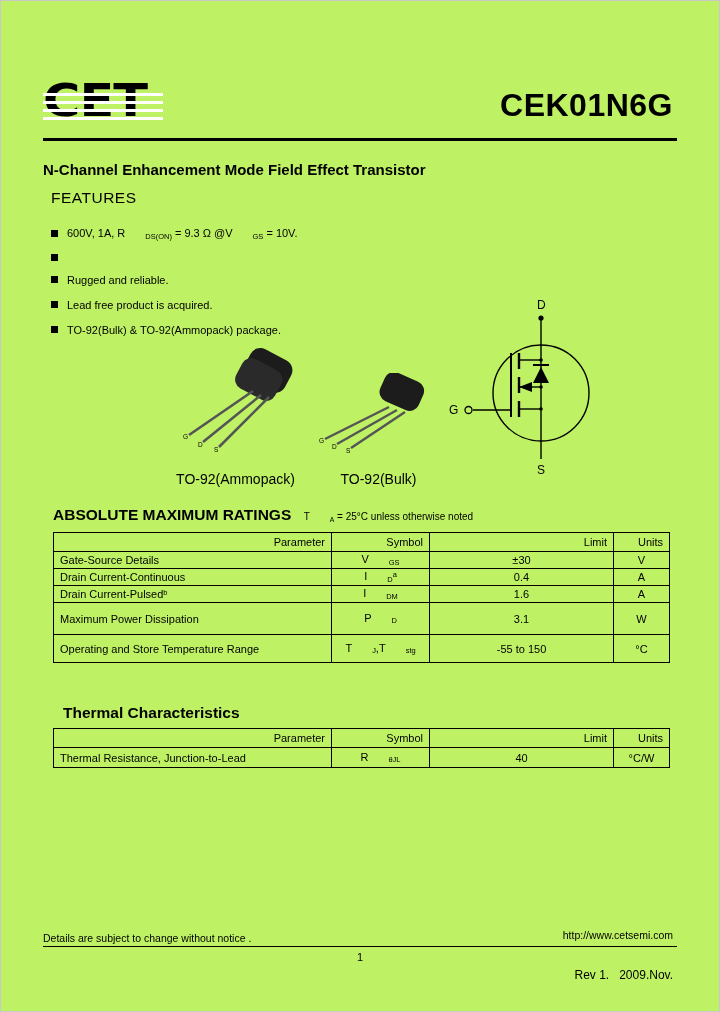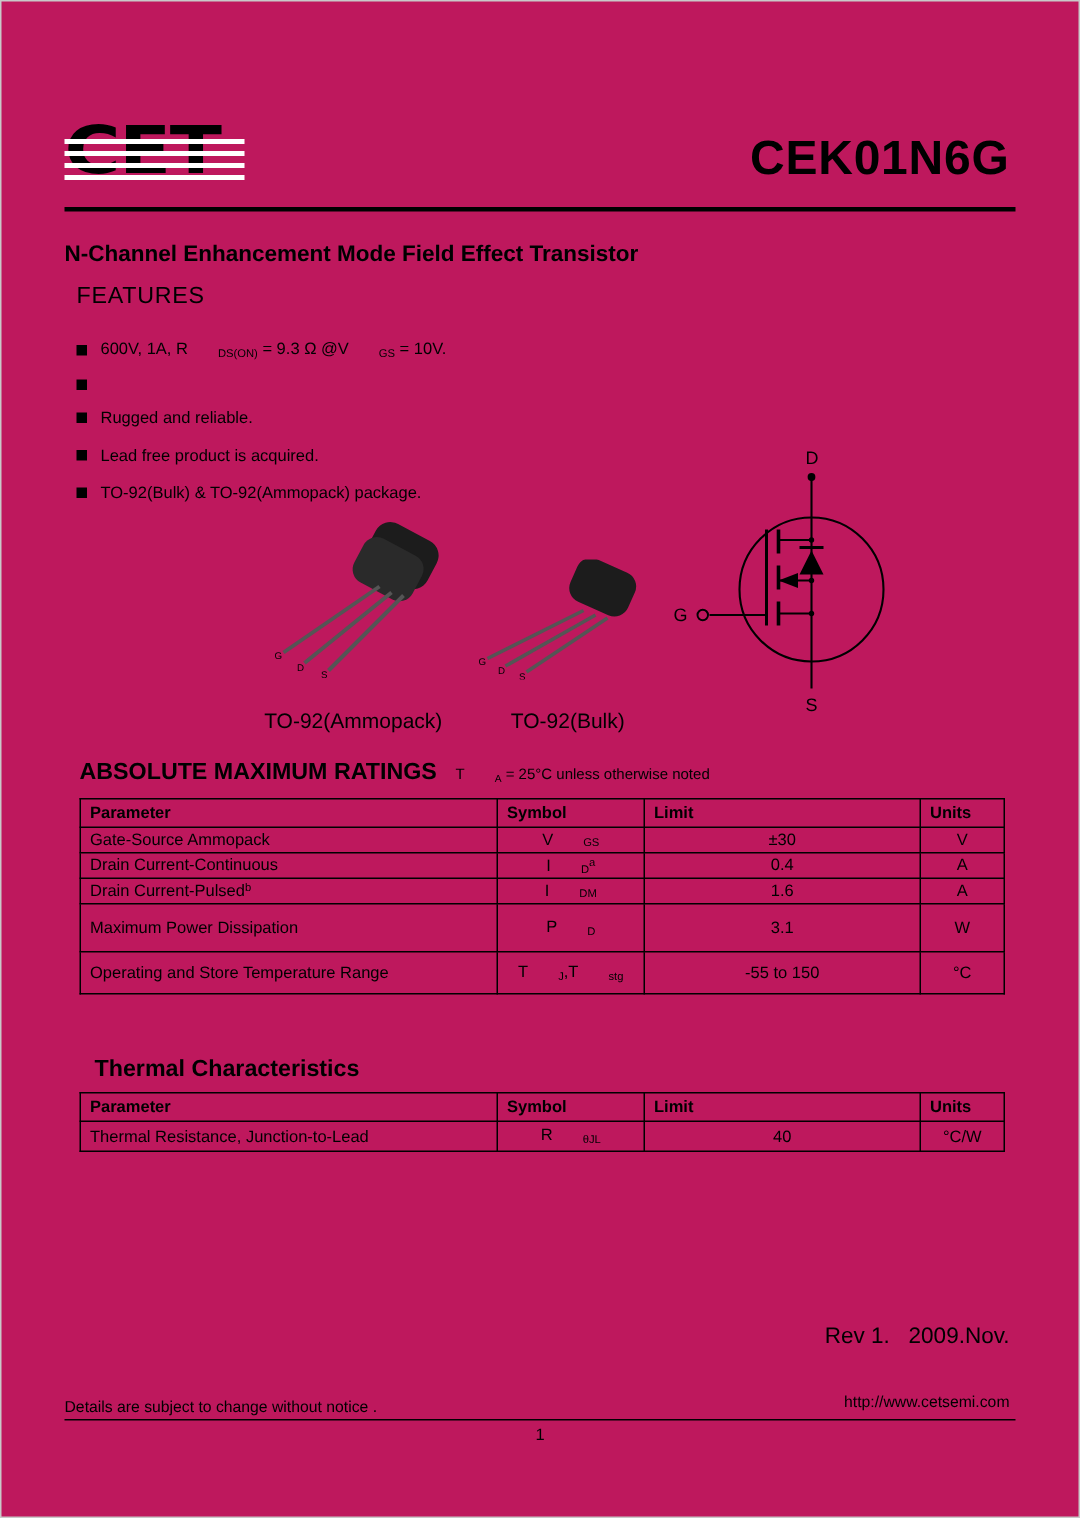--- a/index.html
+++ b/index.html
@@ -1,16 +1,16 @@
 <!DOCTYPE html>
 <html><head>
 <meta charset="utf-8">
 <style>
   html,body{margin:0;padding:0;background:#e9e9e9;}
-  .page{position:relative;width:720px;height:1012px;background:#be185d;margin:0 auto;
+  .page{position:relative;width:720px;height:1012px;background:#bef264;margin:0 auto;
         font-family:"Liberation Sans",sans-serif;color:#000;overflow:hidden;
         border:1px solid #c9c9c9;box-sizing:border-box;}
   sub{font-size:0.68em;vertical-align:-0.25em;padding-left:20px;}
   sup{font-size:0.68em;vertical-align:0.45em;}
 
   
   .logo{position:absolute;left:42px;top:82px;width:126px;height:42px;}
   .logo-text{display:inline-block;font-family:"DejaVu Sans",sans-serif;font-weight:bold;
              font-size:50px;line-height:40px;letter-spacing:-1px;transform:scale(1.02,0.88);
              transform-origin:left top;}
@@ -41,30 +41,30 @@
   .abs-heading{position:absolute;left:52px;top:505px;}
   .thermal-heading{position:absolute;left:62px;top:703px;}
   .sec-title{font-size:15.5px;font-weight:bold;}
   .condition{font-size:10px;margin-left:8px;}
 
   
   .table1{position:absolute;left:52px;top:531px;width:616px;}
   .table2{position:absolute;left:52px;top:727px;width:616px;}
   table{border-collapse:collapse;width:100%;font-size:11px;table-layout:fixed;}
   th,td{border:1px solid #000;padding:0 6px;overflow:hidden;}
-  th{font-weight:bold;text-align:left;height:18px;}
+  th{font-weight:normal;text-align:right;height:18px;}
   td{height:16px;}
   td.param{text-align:left;}
   td.center{text-align:center;}
   tr.row-power td{height:31px;}
   tr.row-temp td{height:27px;}
   tr.row-thermal td{height:19px;}
 
   
-  .footer-rev{position:absolute;right:46px;top:881px;font-size:15px;white-space:pre;}
+  .footer-rev{position:absolute;right:46px;top:967px;font-size:12px;white-space:pre;}
   .footer-site{position:absolute;right:46px;top:928px;font-size:10.5px;text-align:center;}
   .footer-notice{position:absolute;left:42px;top:931px;font-size:10.5px;}
   .footer-rule{position:absolute;left:42px;right:42px;top:945px;height:1px;background:#000;}
   .page-num{position:absolute;left:0;right:0;top:950px;text-align:center;font-size:11px;}
 </style>
 </head>
 <body>
 
 <div class="page">
 
@@ -173,21 +173,21 @@
       <thead>
         <tr>
           <th>Parameter</th>
           <th>Symbol</th>
           <th>Limit</th>
           <th>Units</th>
         </tr>
       </thead>
       <tbody>
         <tr>
-          <td class="param">Gate-Source Ammopack</td>
+          <td class="param">Gate-Source Details</td>
           <td class="center">V<sub>GS</sub></td>
           <td class="center">±30</td>
           <td class="center">V</td>
         </tr>
         <tr>
           <td class="param">Drain Current-Continuous</td>
           <td class="center">I<sub>D</sub><sup>a</sup></td>
           <td class="center">0.4</td>
           <td class="center">A</td>
         </tr>

